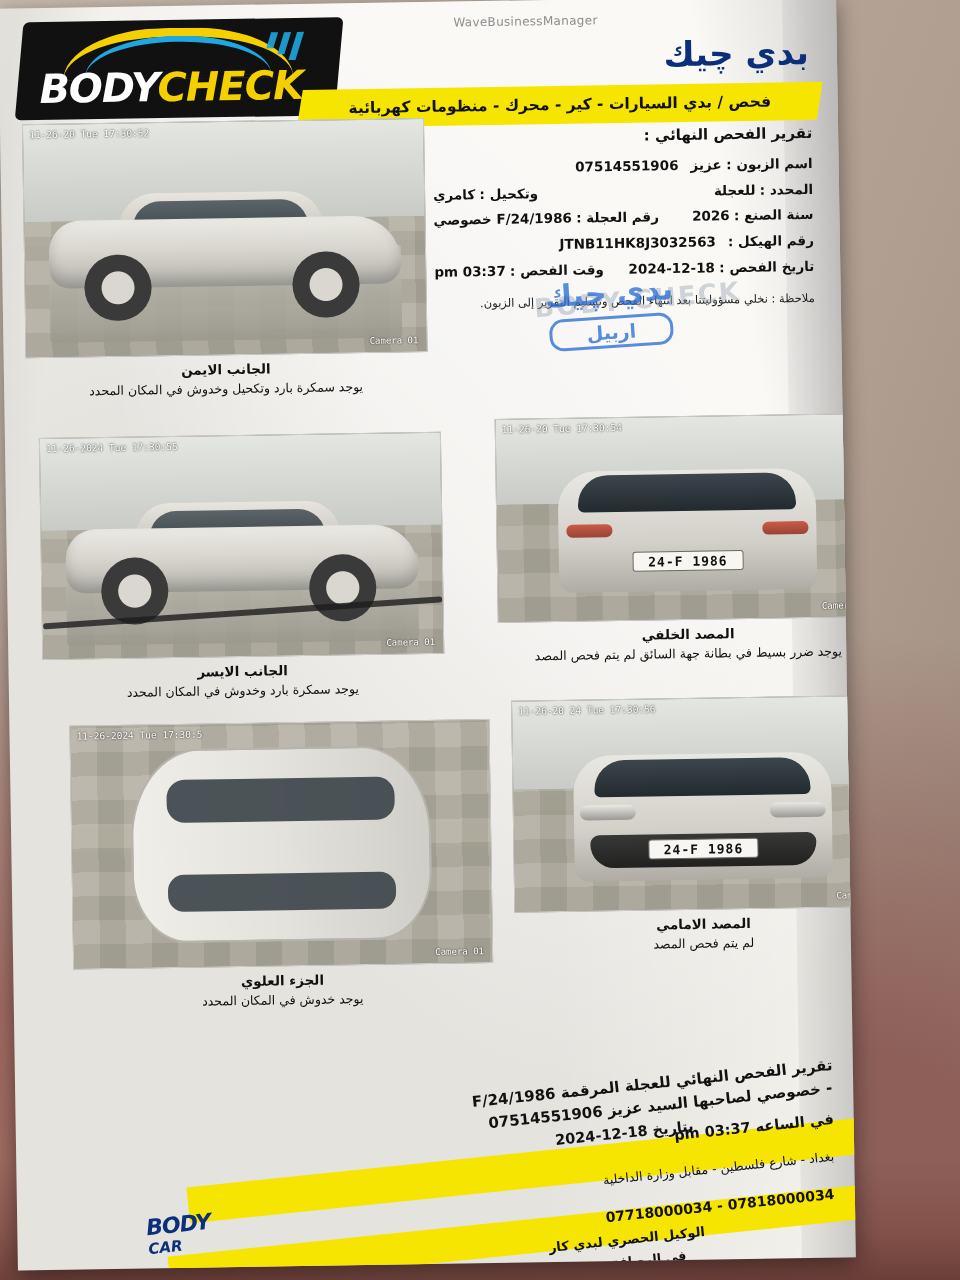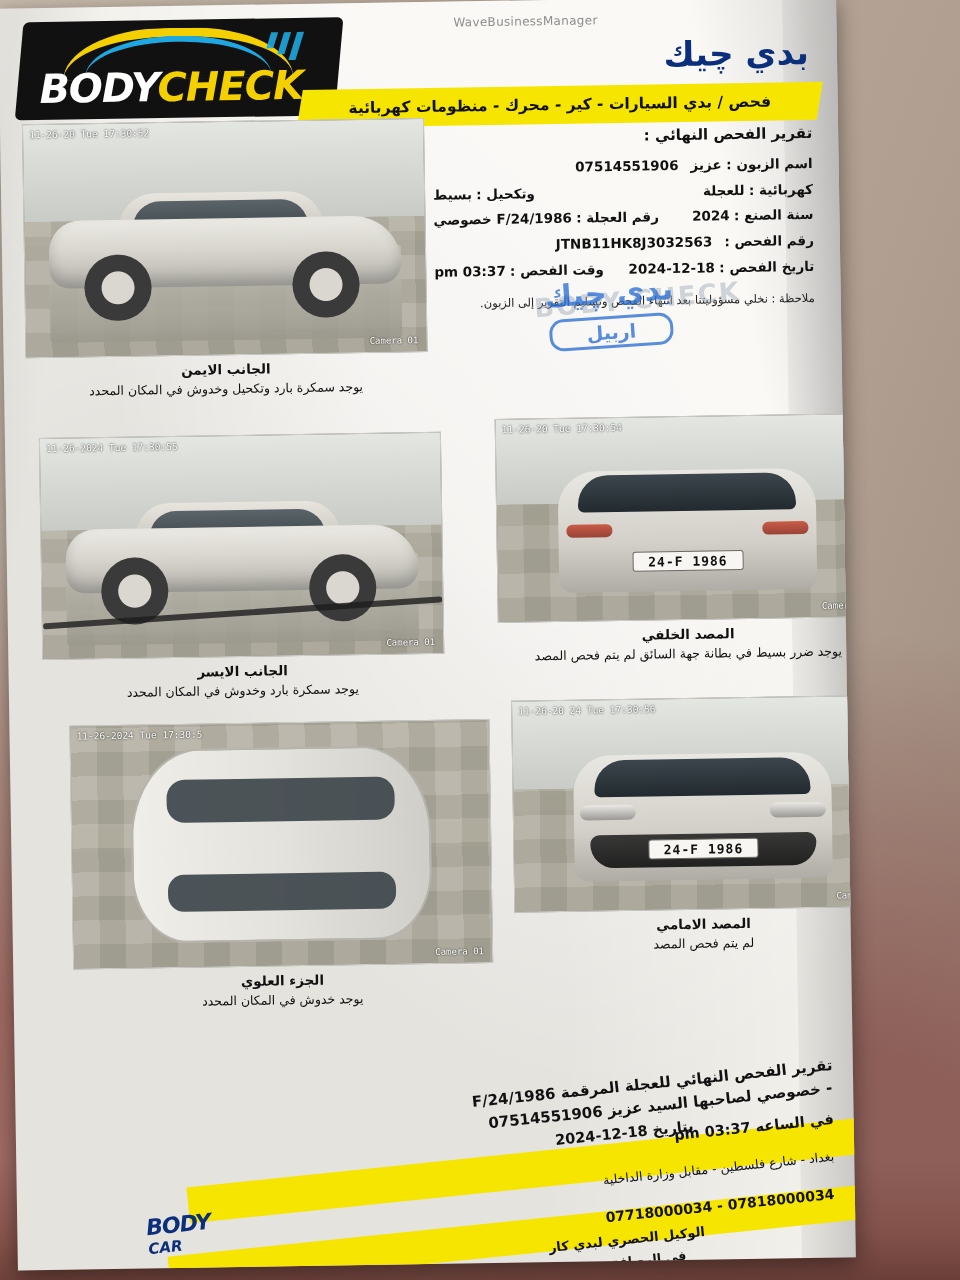--- a/index.html
+++ b/index.html
@@ -323,35 +323,35 @@
 
   <div class="info">
     <div class="info-title">تقرير الفحص النهائي :</div>
 
     <div class="info-row">
       <span class="lbl">اسم الزبون : عزيز</span>
       <span class="val">07514551906</span>
     </div>
 
     <div class="info-row two">
-      <span><span class="lbl">كهربائية :</span>
+      <span><span class="lbl">المحدد :</span>
             <span class="val">للعجلة</span></span>
       <span><span class="lbl">وتكحيل :</span>
-            <span class="val">بسيط</span></span>
+            <span class="val">كامري</span></span>
     </div>
 
     <div class="info-row two">
       <span><span class="lbl">سنة الصنع :</span>
-            <span class="val">2024</span></span>
+            <span class="val">2026</span></span>
       <span><span class="lbl">رقم العجلة :</span>
             <span class="val">F/24/1986 خصوصي</span></span>
     </div>
 
     <div class="info-row">
-      <span class="lbl">رقم الفحص :</span>
+      <span class="lbl">رقم الهيكل :</span>
       <span class="val">JTNB11HK8J3032563</span>
     </div>
 
     <div class="info-row two">
       <span><span class="lbl">تاريخ الفحص :</span>
             <span class="val">18-12-2024</span></span>
       <span><span class="lbl">وقت الفحص :</span>
             <span class="val">03:37 pm</span></span>
     </div>
 

